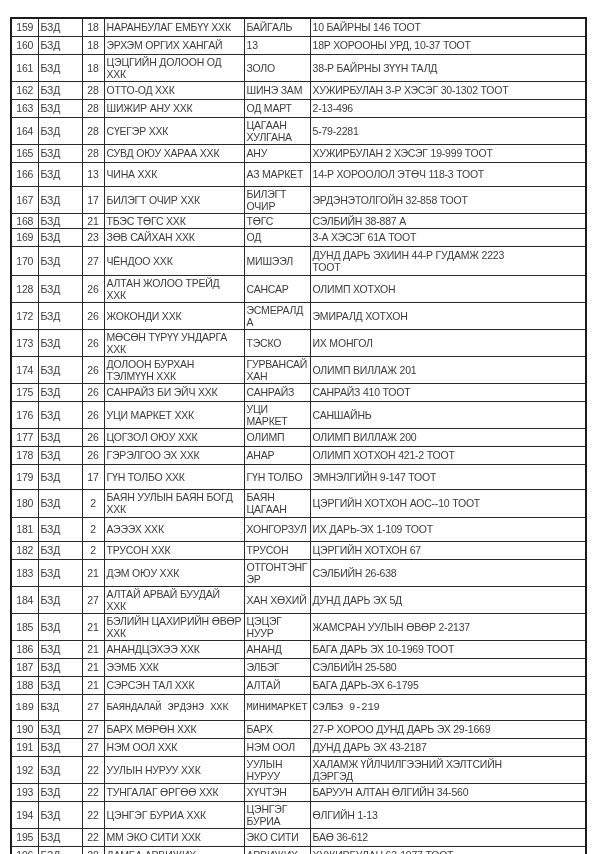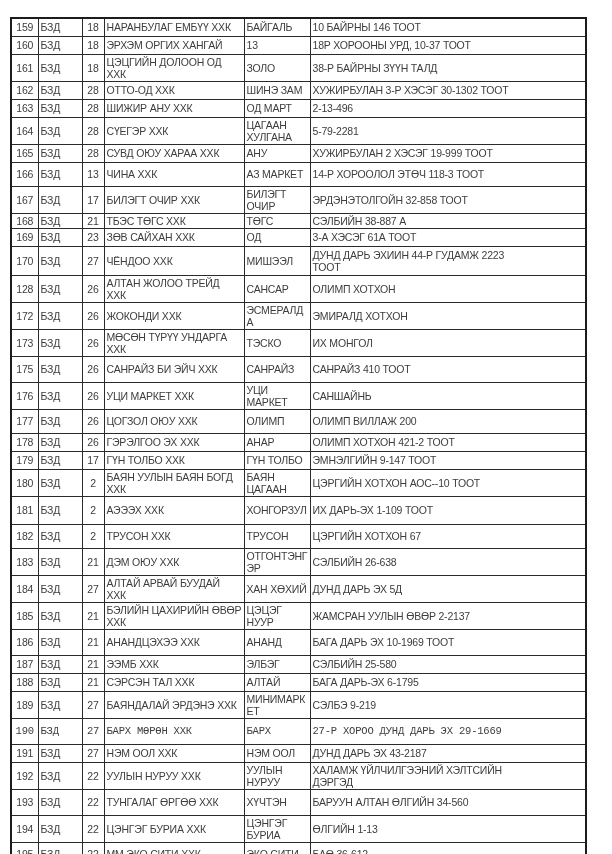--- a/index.html
+++ b/index.html
@@ -190,20 +190,28 @@
         </tr>
         <tr>
           <td class="c-no">173</td>
           <td class="c-district">БЗД</td>
           <td class="c-khoroo">26</td>
           <td class="c-company">МӨСӨН ТҮРҮҮ УНДАРГА ХХК</td>
           <td class="c-brand">ТЭСКО</td>
           <td class="c-address">ИХ МОНГОЛ</td>
         </tr>
         <tr>
+          <td class="c-no">174</td>
+          <td class="c-district">БЗД</td>
+          <td class="c-khoroo">26</td>
+          <td class="c-company">ДОЛООН БУРХАН ТЭЛМҮҮН ХХК</td>
+          <td class="c-brand">ГУРВАНСАЙХАН</td>
+          <td class="c-address">ОЛИМП ВИЛЛАЖ 201</td>
+        </tr>
+        <tr>
           <td class="c-no">175</td>
           <td class="c-district">БЗД</td>
           <td class="c-khoroo">26</td>
           <td class="c-company">САНРАЙЗ БИ ЭЙЧ ХХК</td>
           <td class="c-brand">САНРАЙЗ</td>
           <td class="c-address">САНРАЙЗ 410 ТООТ</td>
         </tr>
         <tr>
           <td class="c-no">176</td>
           <td class="c-district">БЗД</td>

